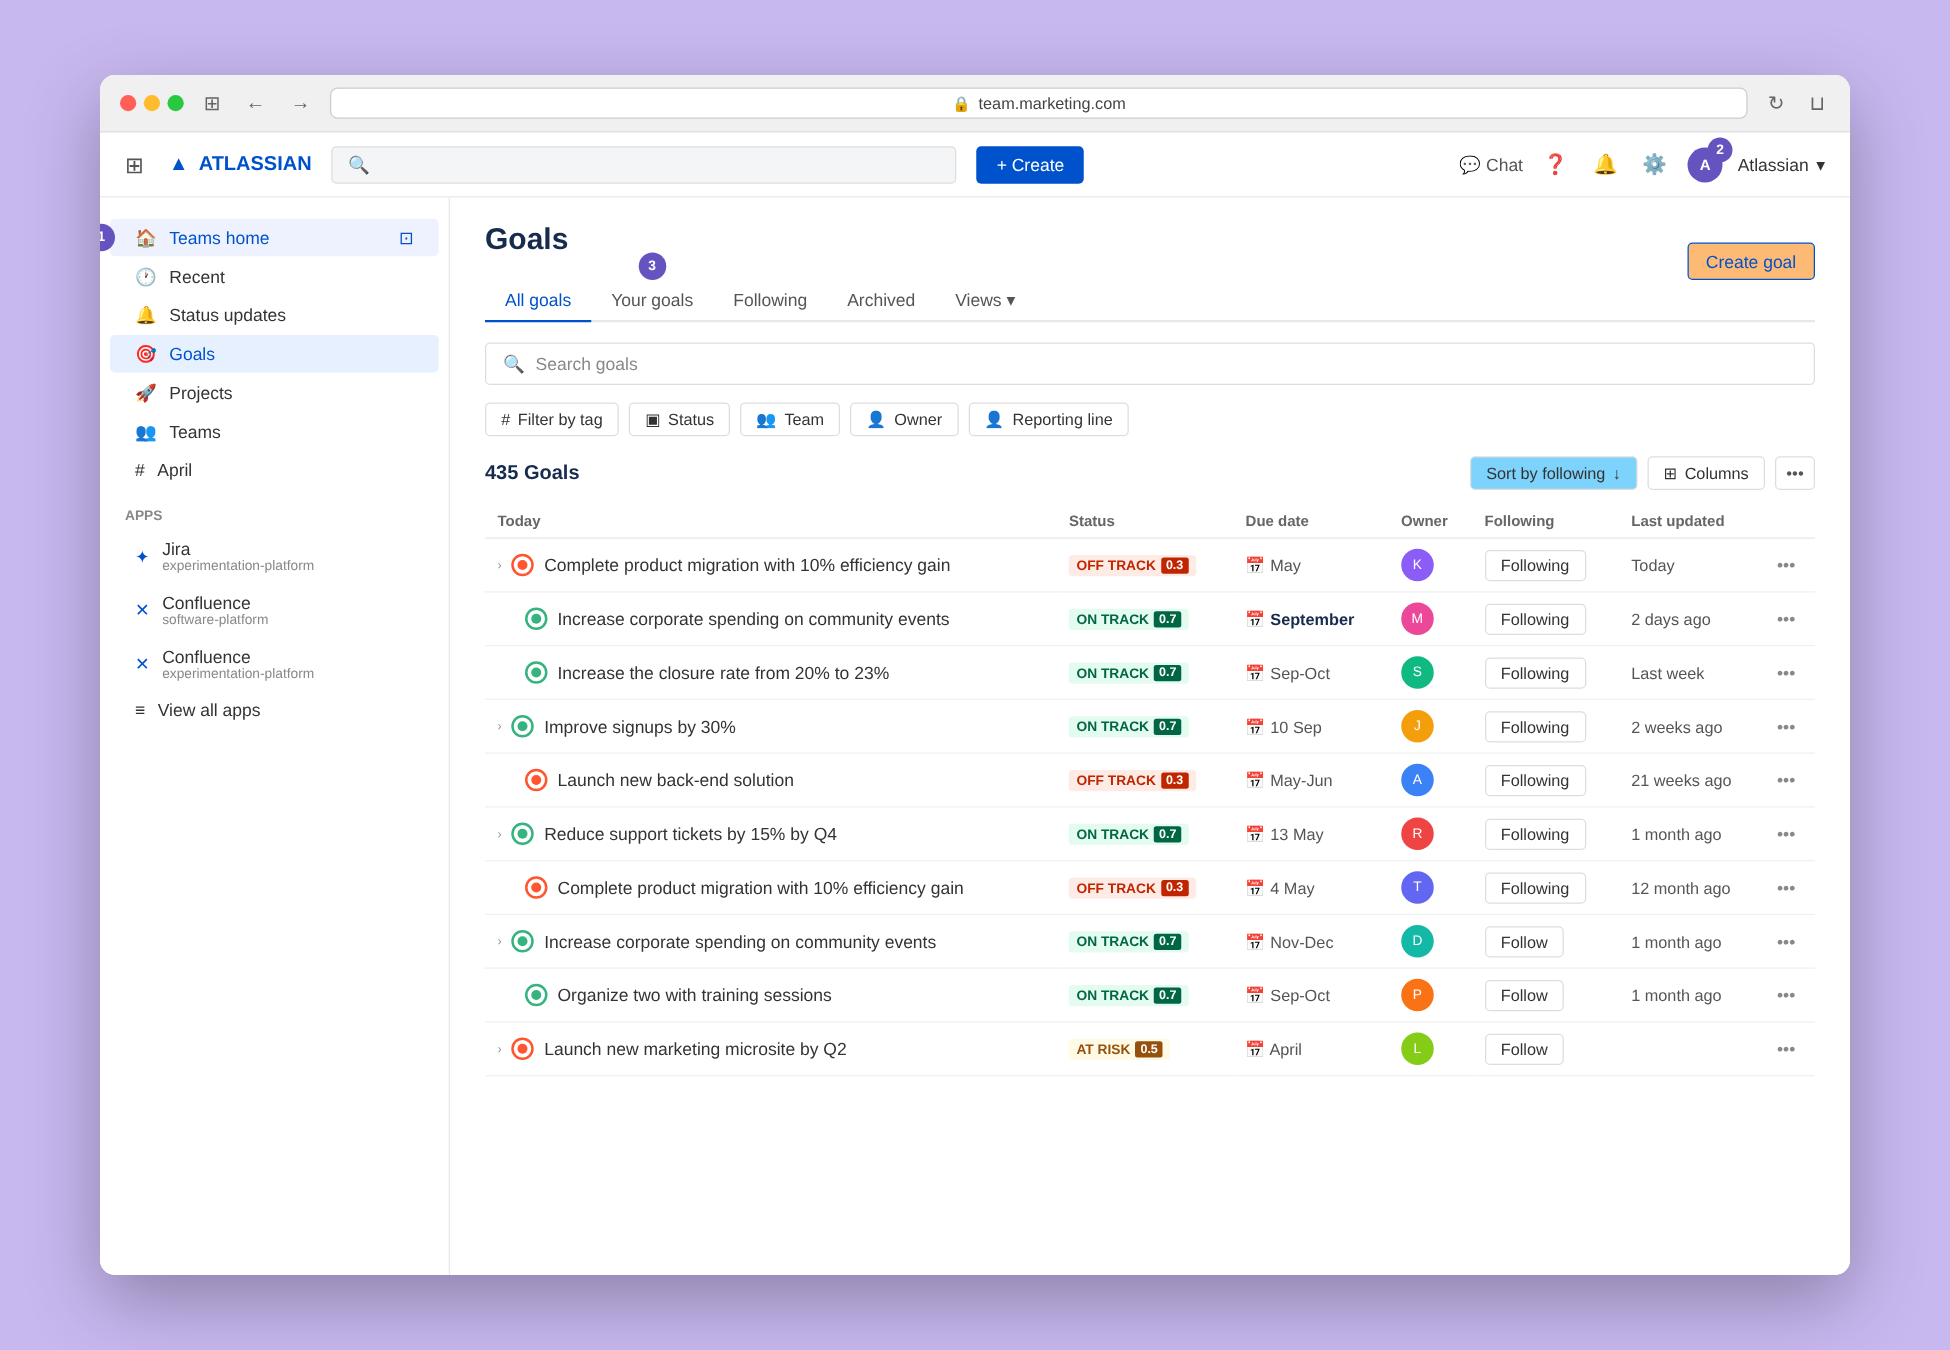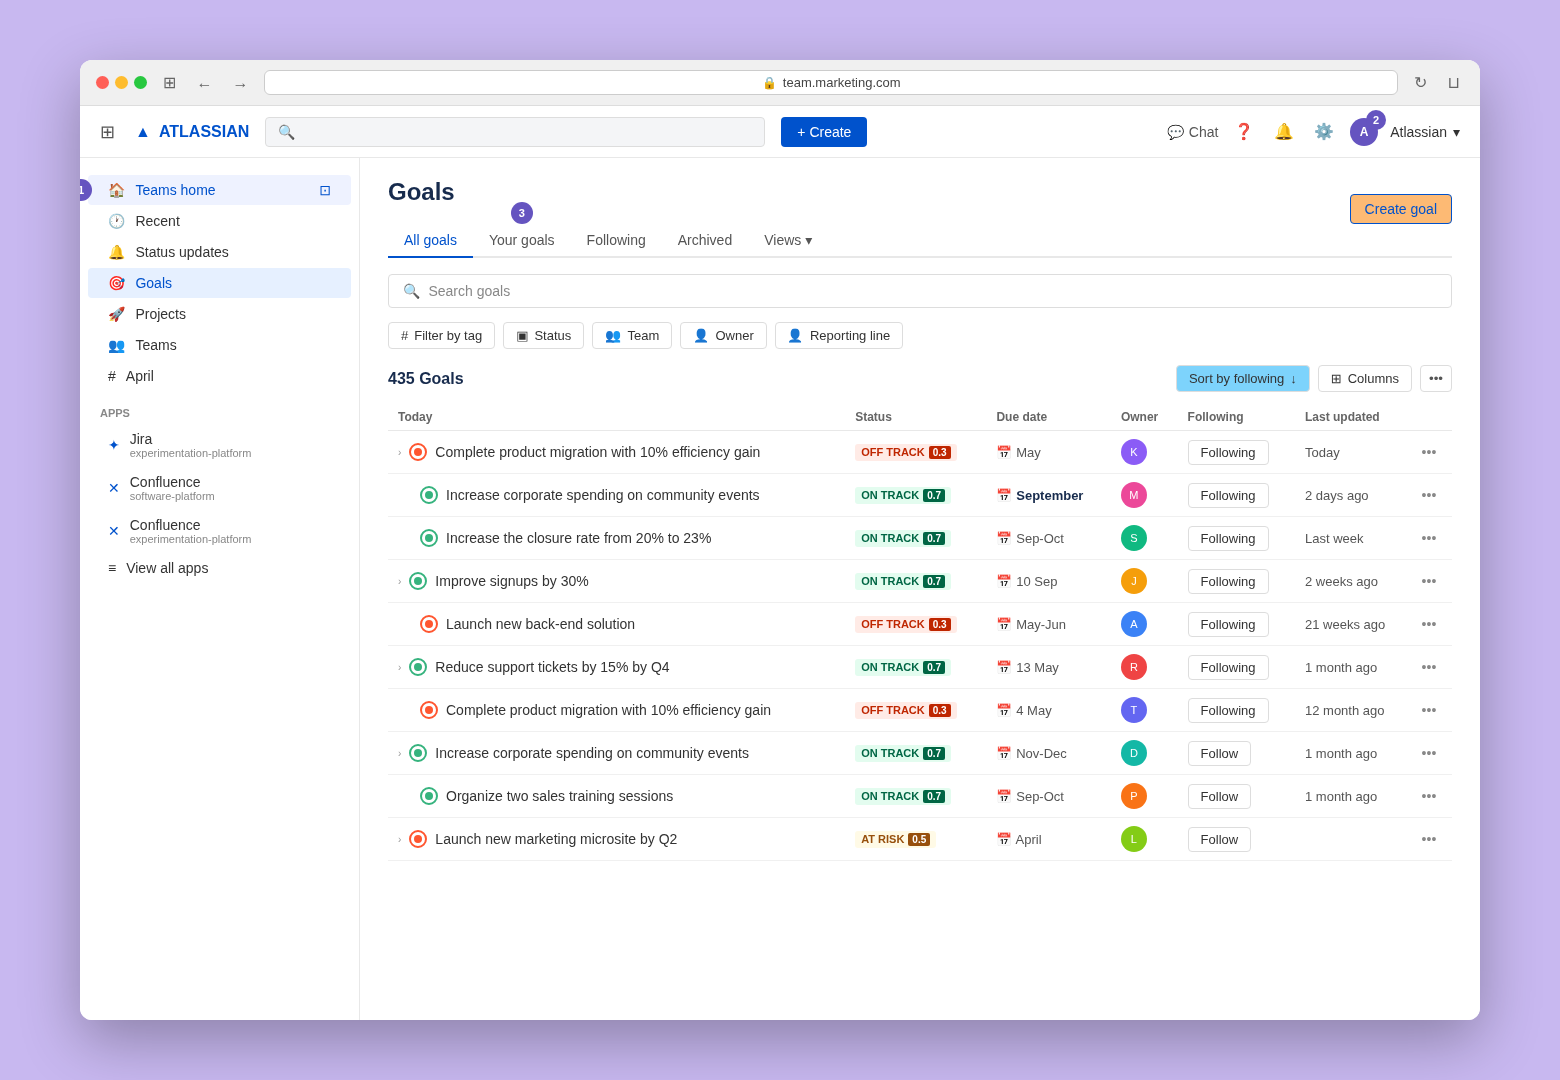--- a/index.html
+++ b/index.html
@@ -811,21 +811,21 @@
                   <td><span class="last-updated">1 month ago</span></td>
                   <td><button class="row-more">•••</button></td>
                 </tr>
                 <tr>
                   <td>
                     <div class="goal-name">
                       <span style="width: 14px; display: inline-block;"></span>
                       <div class="goal-icon-green">
                         <div class="goal-icon-green-inner"></div>
                       </div>
-                      <span>Organize two sales training sessions</span>
+                      <span>Organize two with training sessions</span>
                     </div>
                   </td>
                   <td><span style="display: inline-flex; align-items: center; gap: 4px; border-radius: 3px; padding: 2px 6px; font-size: 11px; font-weight: 700; white-space: nowrap; background: rgb(227, 252, 239); color: rgb(0, 102, 68);">ON TRACK <span style="background: rgb(0, 102, 68); color: rgb(255, 255, 255); border-radius: 2px; padding: 1px 4px; font-size: 10px;">0.7</span></span></td>
                   <td>
                     <div class="due-date">📅 Sep-Oct</div>
                   </td>
                   <td>
                     <div class="avatar-sm" style="background: rgb(249, 115, 22); color: rgb(255, 255, 255); font-size: 11px;">P</div>
                   </td>
                   <td><button class="follow-btn">Follow</button></td>

